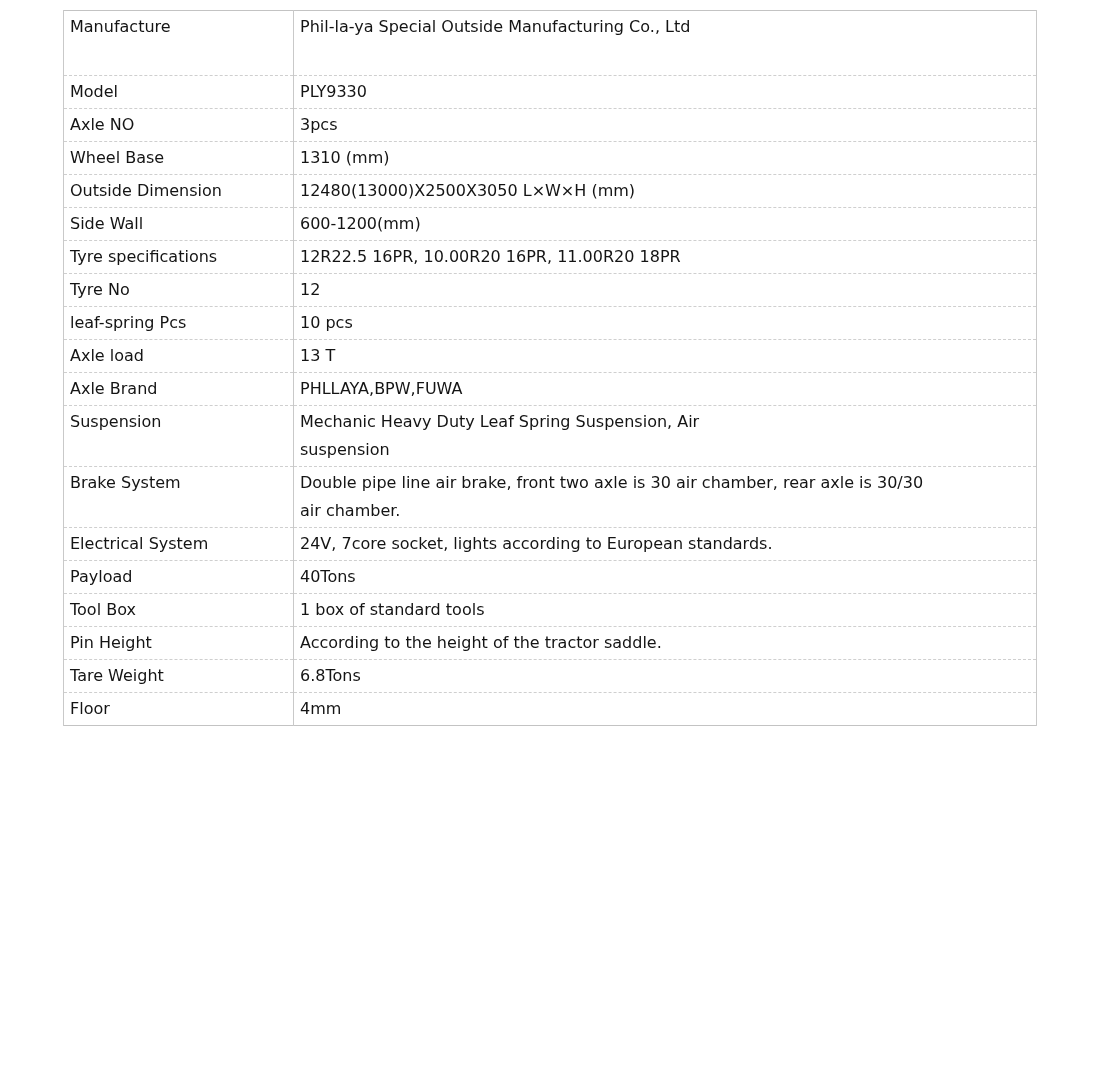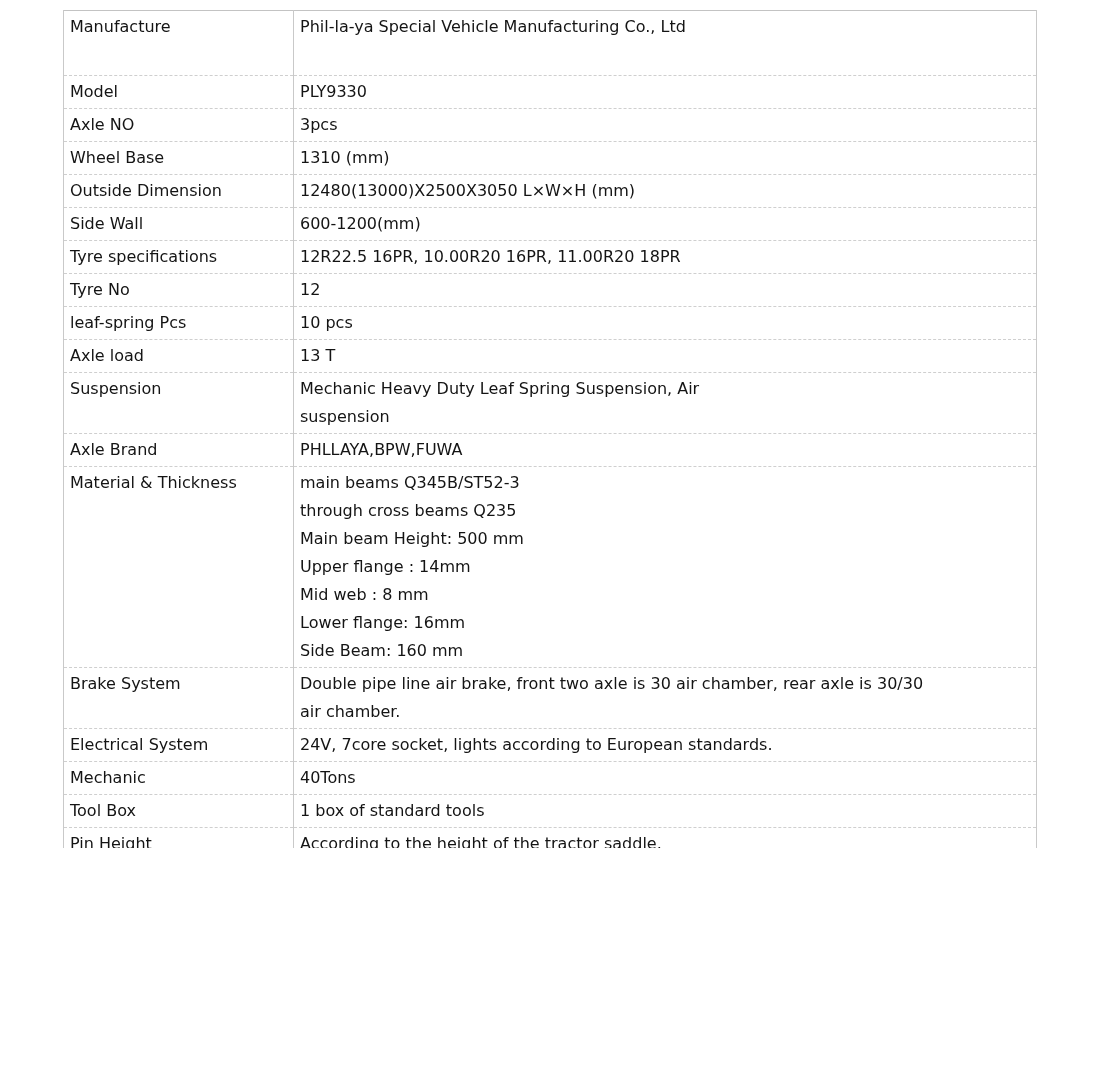--- a/index.html
+++ b/index.html
@@ -51,21 +51,21 @@
 
 <div class="page">
   <table class="spec-table">
     <colgroup>
       <col class="c-label">
       <col class="c-value">
     </colgroup>
     <tbody>
         <tr class="tall">
           <td class="label-cell">Manufacture</td>
-          <td class="value-cell">Phil-la-ya Special Vehicle Manufacturing Co., Ltd</td>
+          <td class="value-cell">Phil-la-ya Special Outside Manufacturing Co., Ltd</td>
         </tr>
         <tr>
           <td class="label-cell">Model</td>
           <td class="value-cell">PLY9330</td>
         </tr>
         <tr>
           <td class="label-cell">Axle NO</td>
           <td class="value-cell">3pcs</td>
         </tr>
         <tr>
@@ -90,49 +90,39 @@
         </tr>
         <tr>
           <td class="label-cell">leaf-spring Pcs</td>
           <td class="value-cell">10 pcs</td>
         </tr>
         <tr>
           <td class="label-cell">Axle load</td>
           <td class="value-cell">13 T</td>
         </tr>
         <tr>
-          <td class="label-cell">Suspension</td>
-          <td class="value-cell">Mechanic Heavy Duty Leaf Spring Suspension, Air
-suspension</td>
-        </tr>
-        <tr>
           <td class="label-cell">Axle Brand</td>
           <td class="value-cell">PHLLAYA,BPW,FUWA</td>
         </tr>
         <tr>
-          <td class="label-cell">Material &amp; Thickness</td>
-          <td class="value-cell">main beams Q345B/ST52-3
-through cross beams Q235
-Main beam Height: 500 mm
-Upper flange : 14mm
-Mid web : 8 mm
-Lower flange: 16mm
-Side Beam: 160 mm</td>
+          <td class="label-cell">Suspension</td>
+          <td class="value-cell">Mechanic Heavy Duty Leaf Spring Suspension, Air
+suspension</td>
         </tr>
         <tr>
           <td class="label-cell">Brake System</td>
           <td class="value-cell">Double pipe line air brake, front two axle is 30 air chamber, rear axle is 30/30
 air chamber.</td>
         </tr>
         <tr>
           <td class="label-cell">Electrical System</td>
           <td class="value-cell">24V, 7core socket, lights according to European standards.</td>
         </tr>
         <tr>
-          <td class="label-cell">Mechanic</td>
+          <td class="label-cell">Payload</td>
           <td class="value-cell">40Tons</td>
         </tr>
         <tr>
           <td class="label-cell">Tool Box</td>
           <td class="value-cell">1 box of standard tools</td>
         </tr>
         <tr>
           <td class="label-cell">Pin Height</td>
           <td class="value-cell">According to the height of the tractor saddle.</td>
         </tr>

